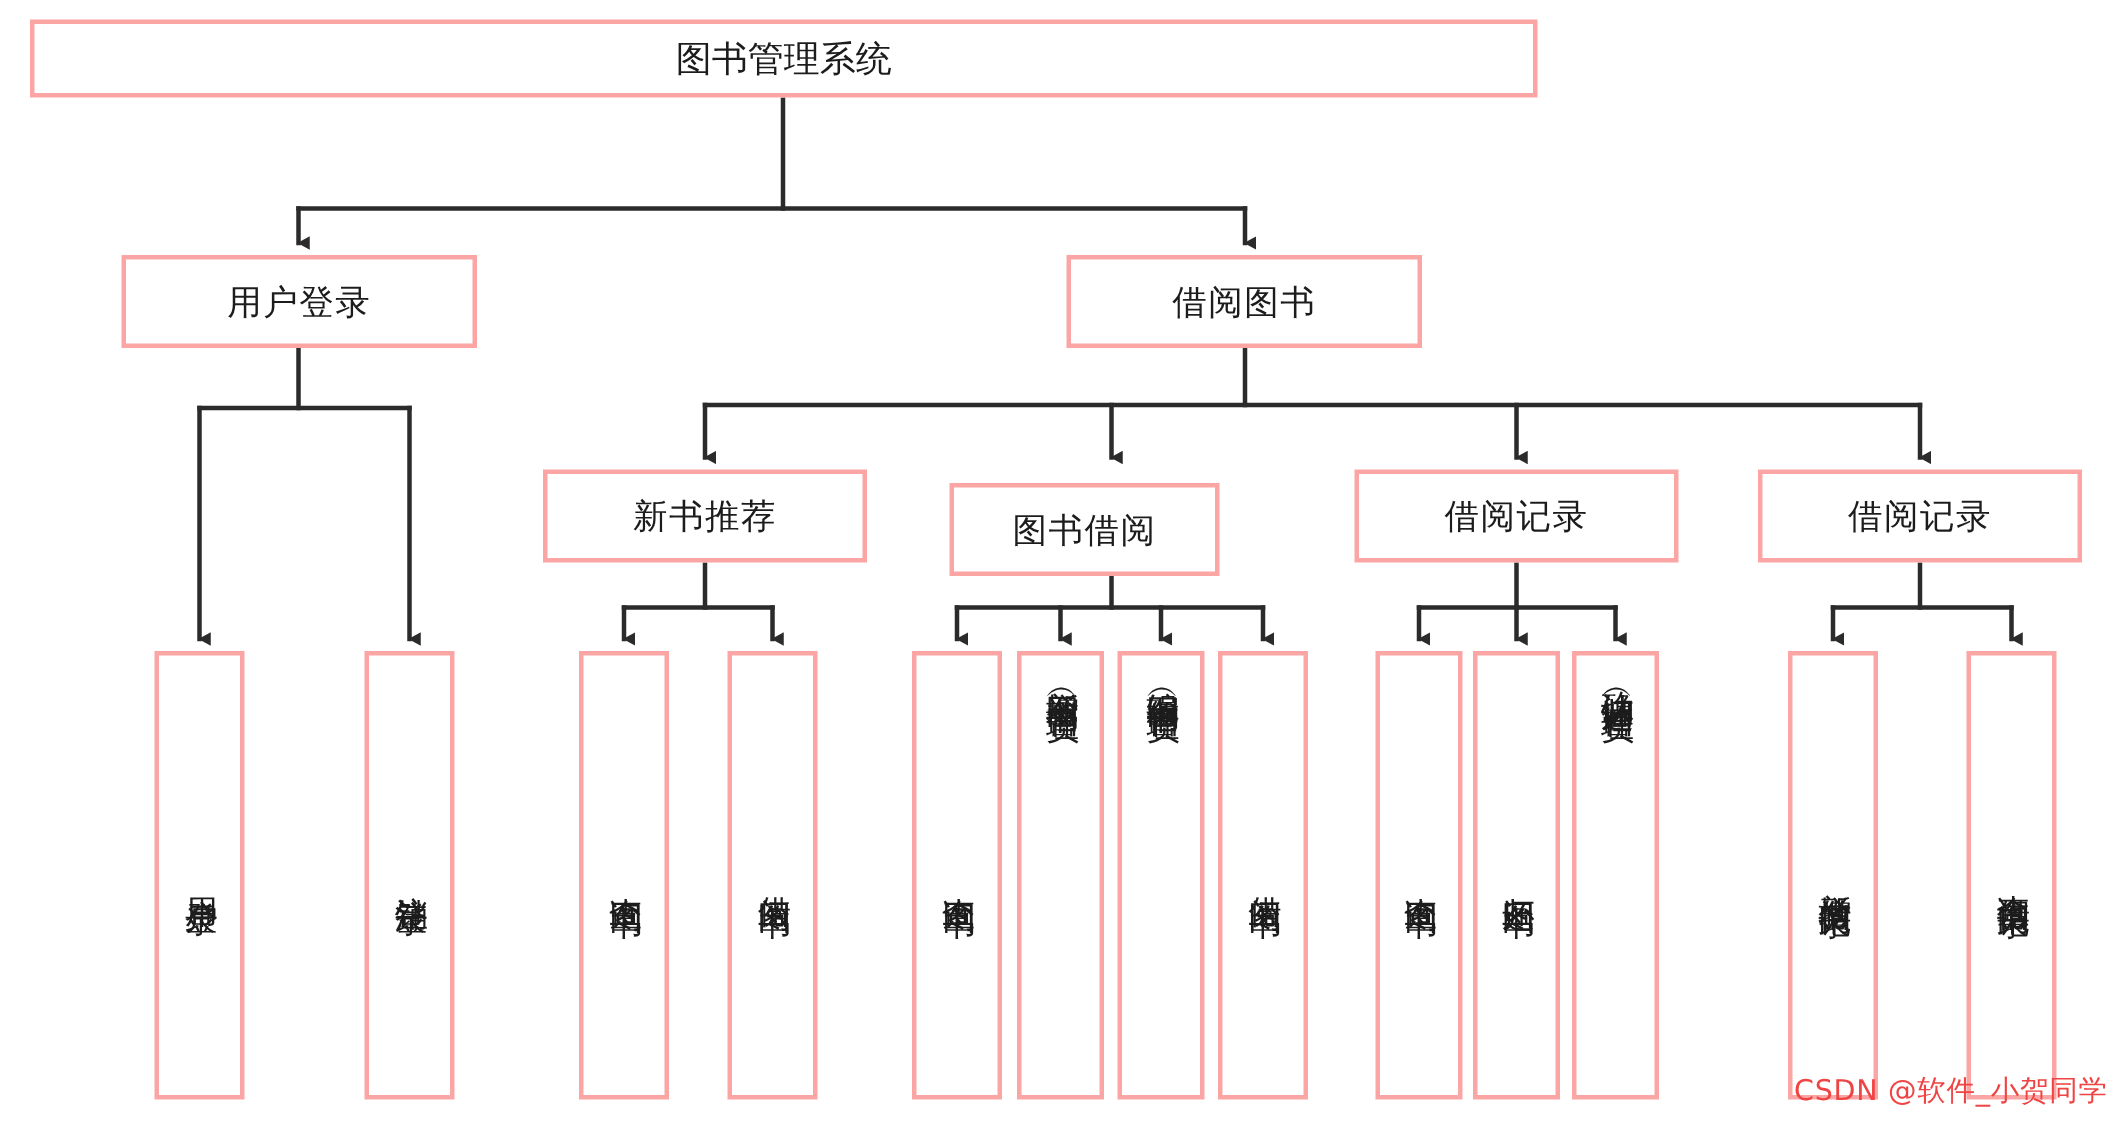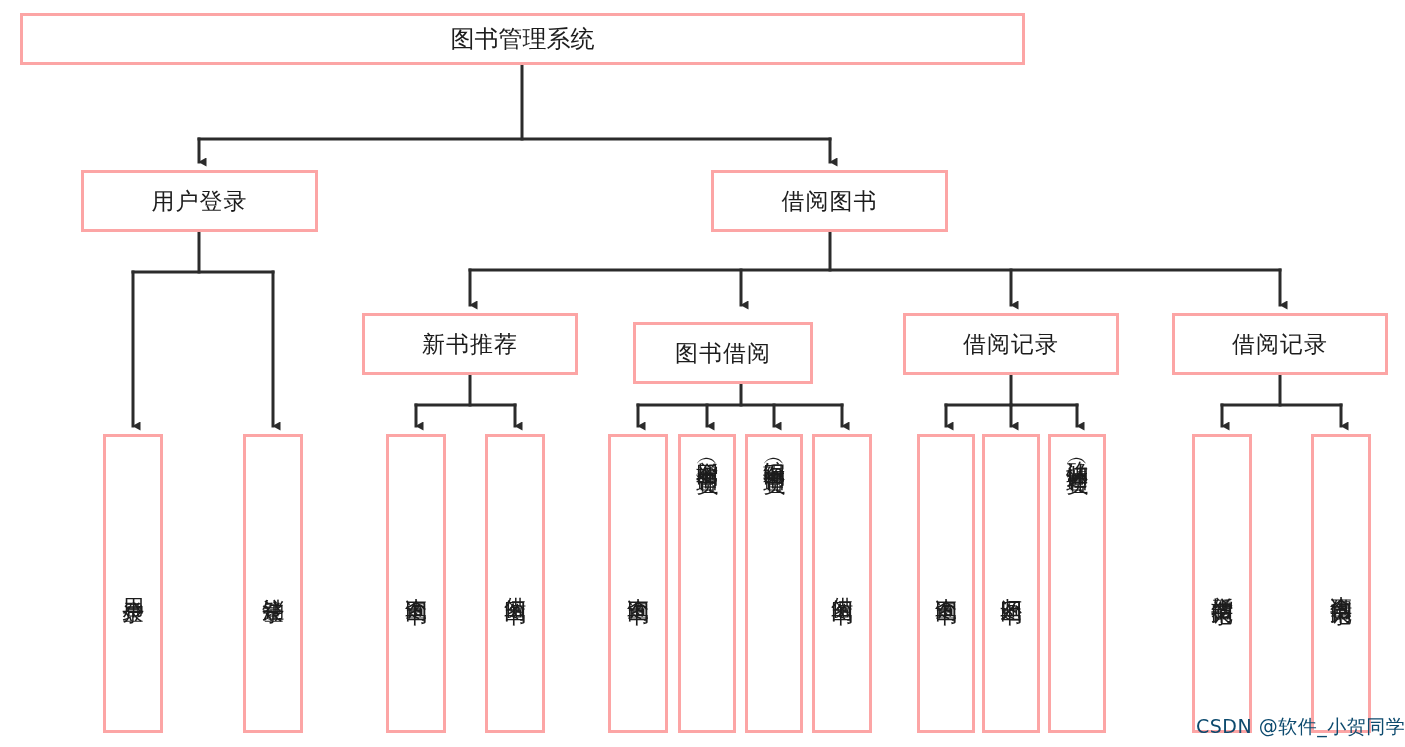--- a/index.html
+++ b/index.html
@@ -215,15 +215,15 @@
     <span class="leaf-inner">
         <span class="vtext">新增借阅记录</span>
       </span>
   </div>
   <div class="node leaf" id="leaf-12" style="left: 1311px; top: 434px; width: 60px; height: 299px;">
     <span class="leaf-inner">
         <span class="vtext">查询借阅记录</span>
       </span>
   </div>
 
-  <div class="watermark" id="watermark" style="left: 1196px; top: 714px; color: #0c4a6e;">CSDN @软件_小贺同学</div>
+  <div class="watermark" id="watermark" style="left: 1196px; top: 714px; color: #ef4444;">CSDN @软件_小贺同学</div>
 
 </div>
 
 </body></html>

